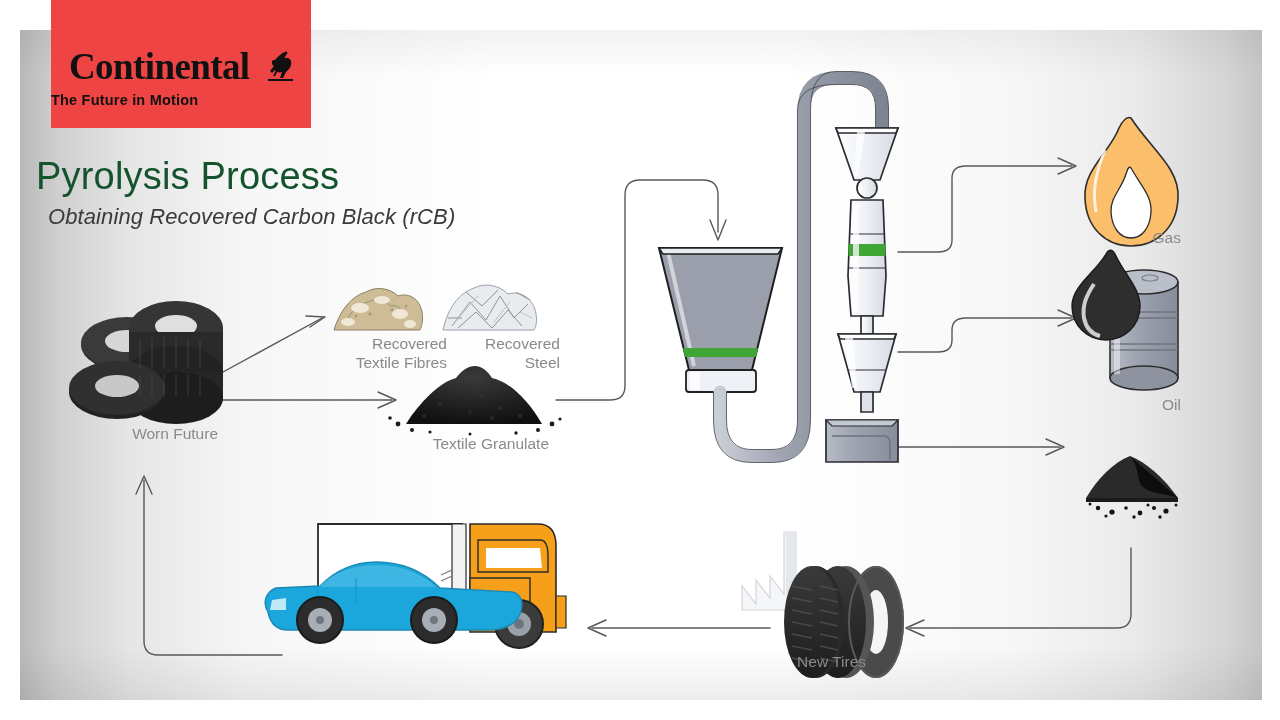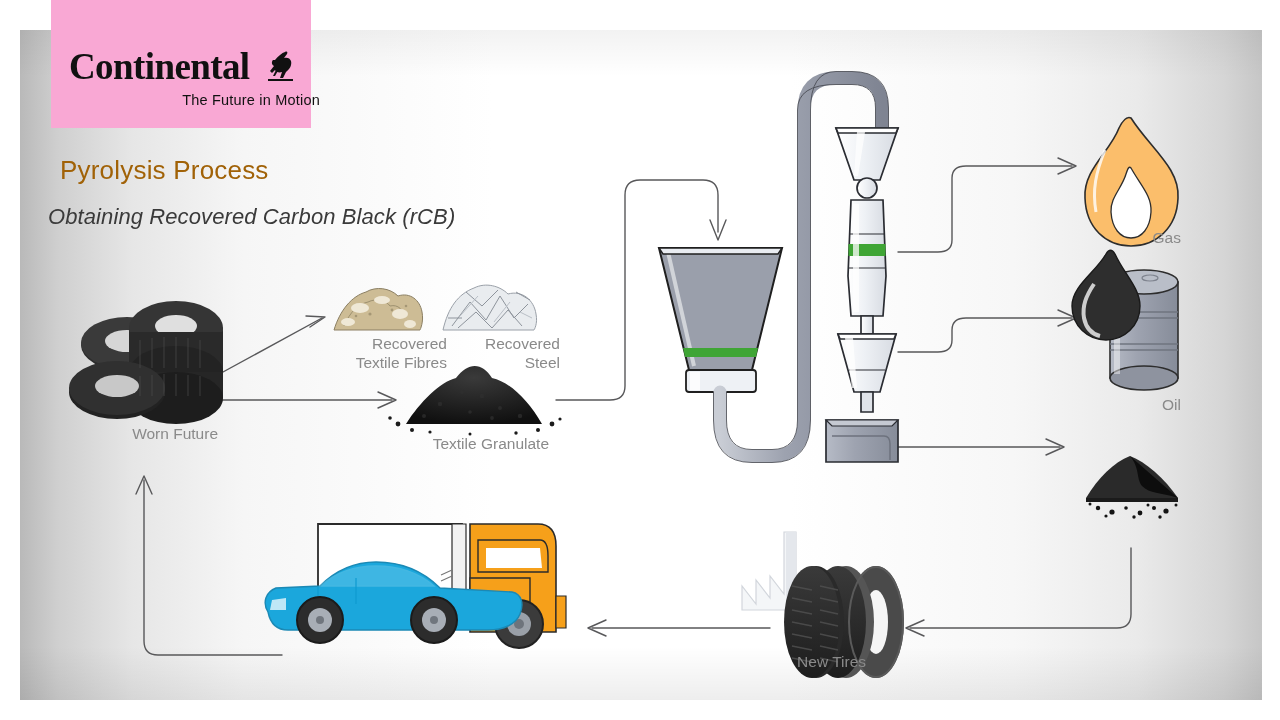--- a/index.html
+++ b/index.html
@@ -19,34 +19,34 @@
   }
   .panel-shadow{
     position:absolute;left:20px;top:30px;width:1242px;height:670px;
     background:linear-gradient(180deg,rgba(0,0,0,0.05) 0%,rgba(0,0,0,0) 7%,
                rgba(0,0,0,0) 92%,rgba(0,0,0,0.07) 100%);
   }
 
   
   .logo-box{
     position:absolute;left:51px;top:0px;width:260px;height:128px;
-    background:#f9a8d4;
+    background:#ef4444;
   }
   .logo-word{
     position:absolute;left:18px;top:48px;width:228px;height:40px;
   }
   .logo-sub{
-    position:absolute;left:0;top:92px;width:269px;text-align:right;
-    font-size:14.5px;font-weight:normal;color:#111;letter-spacing:.2px;
+    position:absolute;left:0;top:92px;width:269px;text-align:left;
+    font-size:14.5px;font-weight:bold;color:#111;letter-spacing:.2px;
   }
 
   
   .title{
-    position:absolute;left:60px;top:155px;
-    font-size:26px;color:#a16207;letter-spacing:.2px;
+    position:absolute;left:36px;top:155px;
+    font-size:38px;color:#14532d;letter-spacing:.2px;
   }
   .subtitle{
     position:absolute;left:48px;top:204px;
     font-size:22px;color:#3a3a3a;letter-spacing:.1px;font-style:italic;
   }
 
   
   .cap{
     position:absolute;text-align:right;color:#8a8a8a;font-size:15.5px;
     line-height:19px;white-space:pre-line;

